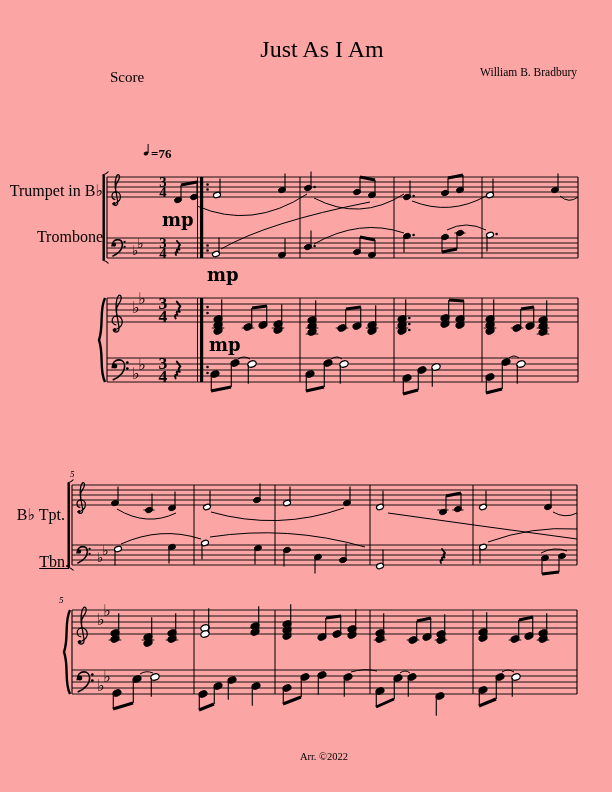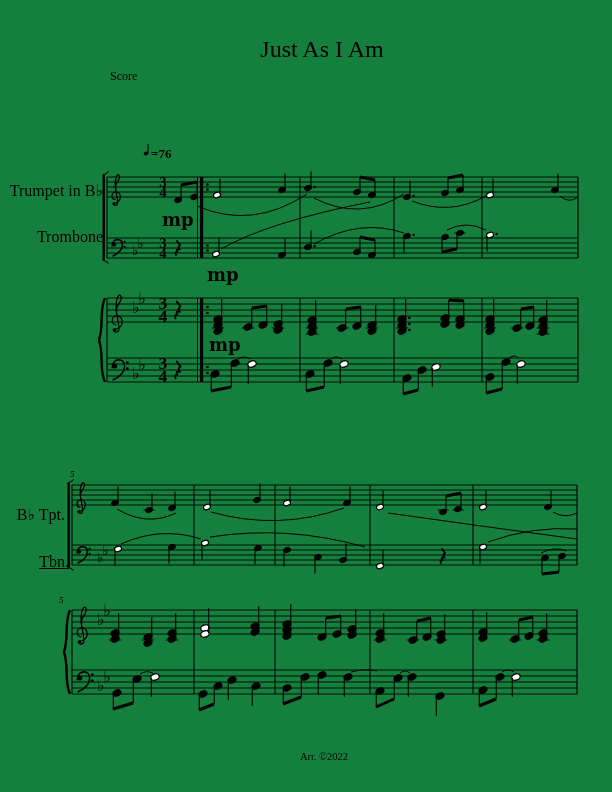--- a/index.html
+++ b/index.html
@@ -1,37 +1,38 @@
 <!DOCTYPE html>
 <html><head>
 <meta charset="utf-8">
 <style>
   html,body{margin:0;padding:0;background:#e8e8e8;}
-  .page{position:relative;width:612px;height:792px;background:#15803d;margin:0 auto;overflow:hidden;
+  .page{position:relative;width:612px;height:792px;background:#fca5a5;margin:0 auto;overflow:hidden;
         font-family:"Liberation Serif","DejaVu Serif",serif;color:#000;}
   .abs{position:absolute;white-space:nowrap;}
   .title{font-size:24px;text-align:center;}
   .credit{font-size:11.5px;text-align:right;}
-  .scorelbl{font-size:12px;}
+  .scorelbl{font-size:15px;}
   .instlbl{font-size:16px;text-align:right;}
   .dyn{font-size:18px;font-weight:bold;font-family:"DejaVu Serif","Liberation Serif",serif;}
   .mnum{font-size:9px;font-style:italic;}
   .tempo{font-size:13px;font-weight:bold;}
   .copyright{font-size:10.5px;text-align:center;}
   svg{position:absolute;left:0;top:0;}
 </style>
 </head>
 <body>
 
 <div class="page">
 
   <div class="abs title" style="left:22px;top:36px;width:600px;">Just As I Am</div>
 
   <div class="abs scorelbl" style="left:110px;top:69px;">Score</div>
 
+  <div class="abs credit" style="left:277px;top:66px;width:300px;">William B. Bradbury</div>
 
   <div class="abs tempo" style="left:151px;top:146px;">=76</div>
 
   <div class="abs instlbl" style="left:0;top:181px;width:103px;">Trumpet in B♭</div>
   <div class="abs instlbl" style="left:0;top:228px;width:103px;">Trombone</div>
   <div class="abs instlbl" style="left:0;top:493px;width:65px;margin-top:12px;">B♭ Tpt.</div>
   <div class="abs instlbl" style="left:4px;top:553px;width:65px;text-decoration:underline;">Tbn.</div>
 
   <div class="abs mnum" style="left:70px;top:469px;">5</div>
   <div class="abs mnum" style="left:59px;top:595px;">5</div>

